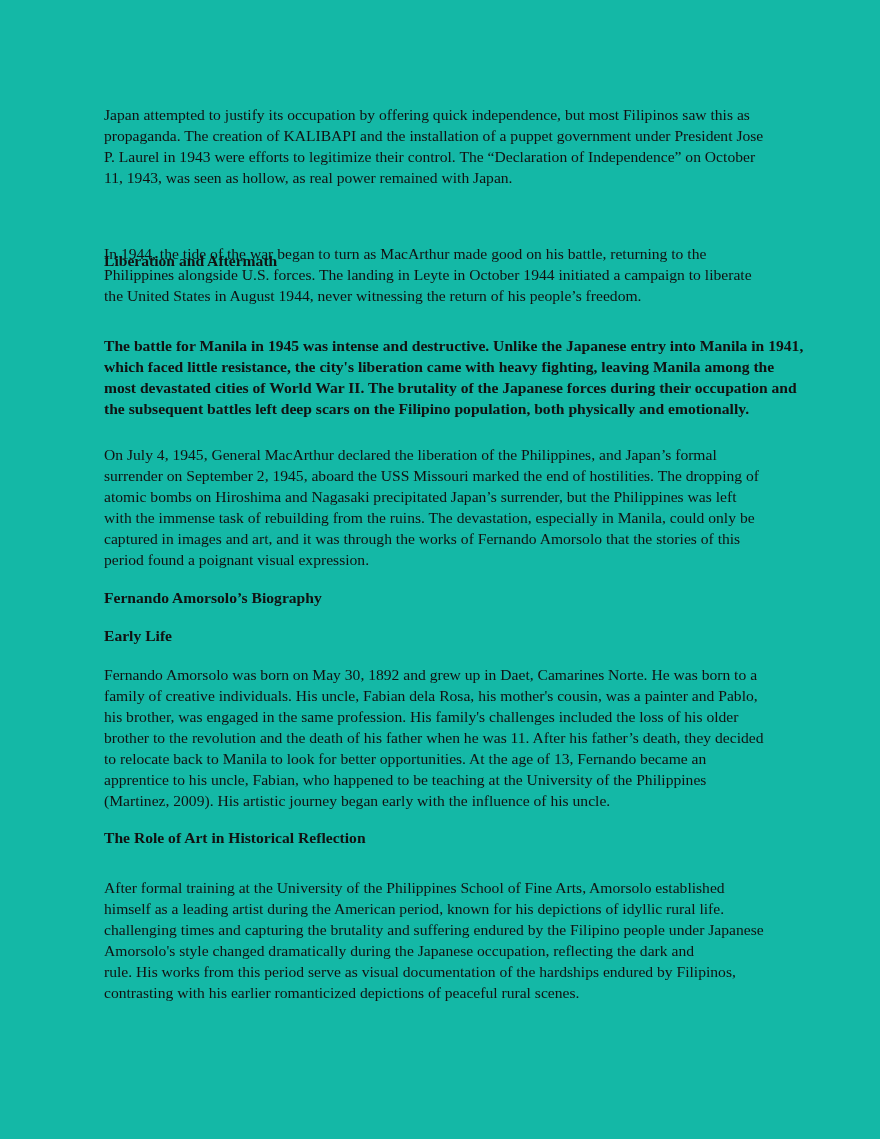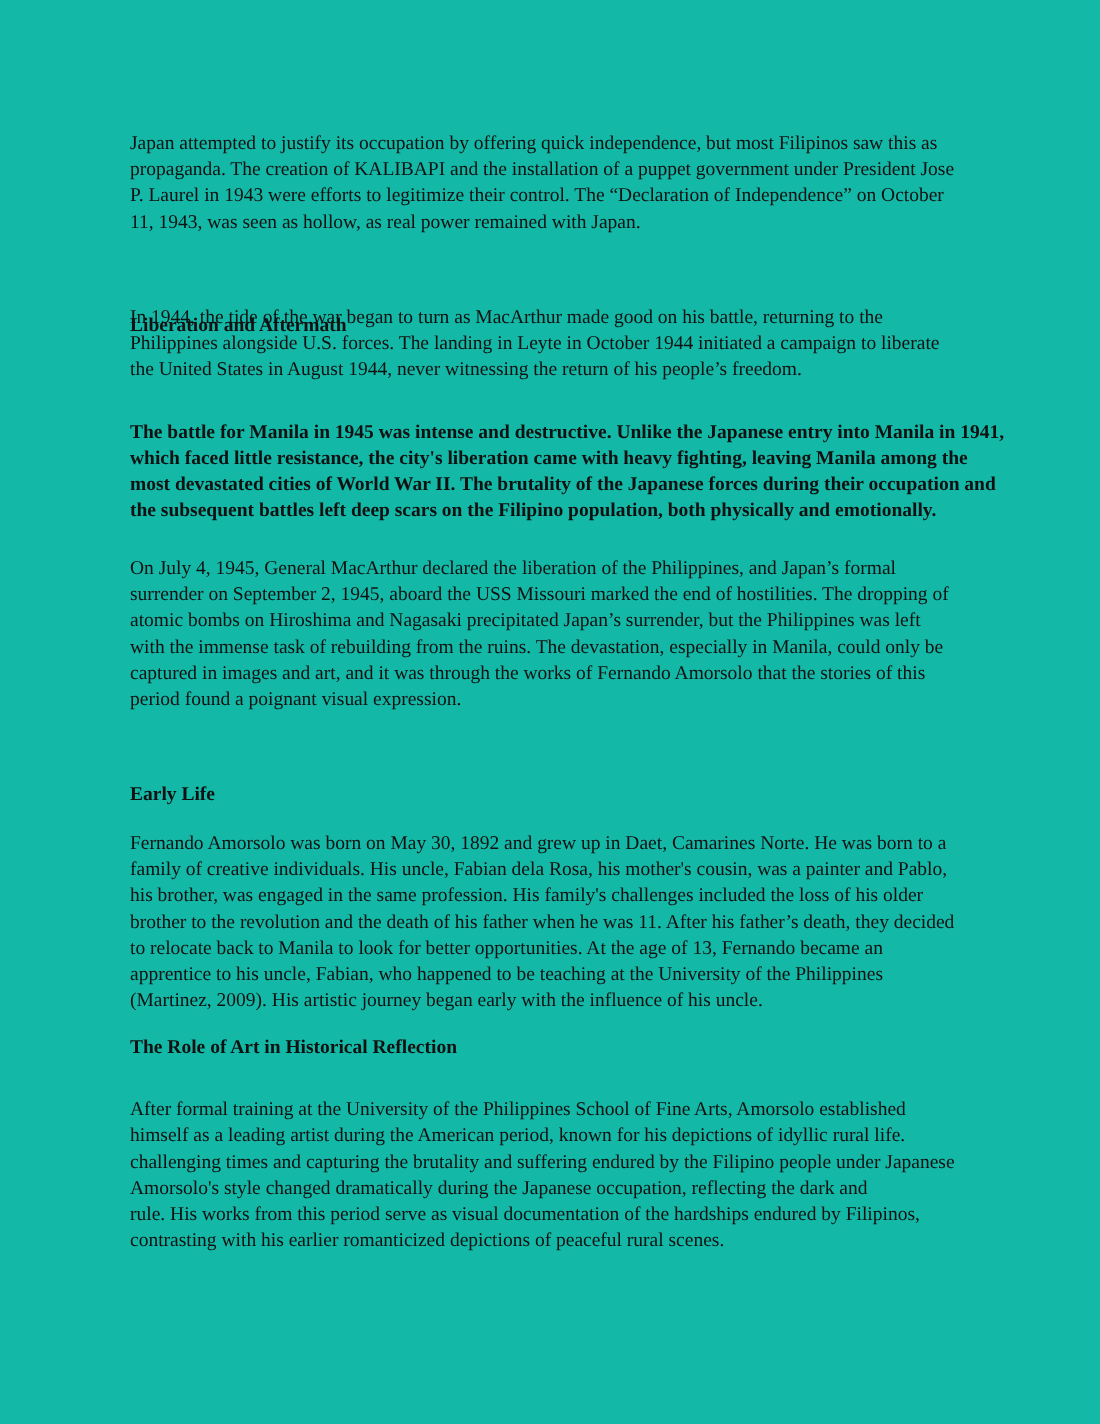--- a/index.html
+++ b/index.html
@@ -52,20 +52,23 @@
 
   <div class="block" style="top:444px;">
     <span class="line">On July 4, 1945, General MacArthur declared the liberation of the Philippines, and Japan’s formal</span>
     <span class="line">surrender on September 2, 1945, aboard the USS Missouri marked the end of hostilities. The dropping of</span>
     <span class="line">atomic bombs on Hiroshima and Nagasaki precipitated Japan’s surrender, but the Philippines was left</span>
     <span class="line">with the immense task of rebuilding from the ruins. The devastation, especially in Manila, could only be</span>
     <span class="line">captured in images and art, and it was through the works of Fernando Amorsolo that the stories of this</span>
     <span class="line">period found a poignant visual expression.</span>
   </div>
 
+  <div class="block" style="top:587px;">
+    <span class="heading">Fernando Amorsolo’s Biography</span>
+  </div>
 
   <div class="block" style="top:625px;">
     <span class="heading">Early Life</span>
   </div>
 
   <div class="block" style="top:664px;">
     <span class="line">Fernando Amorsolo was born on May 30, 1892 and grew up in Daet, Camarines Norte. He was born to a</span>
     <span class="line">family of creative individuals. His uncle, Fabian dela Rosa, his mother's cousin, was a painter and Pablo,</span>
     <span class="line">his brother, was engaged in the same profession. His family's challenges included the loss of his older</span>
     <span class="line">brother to the revolution and the death of his father when he was 11. After his father’s death, they decided</span>

